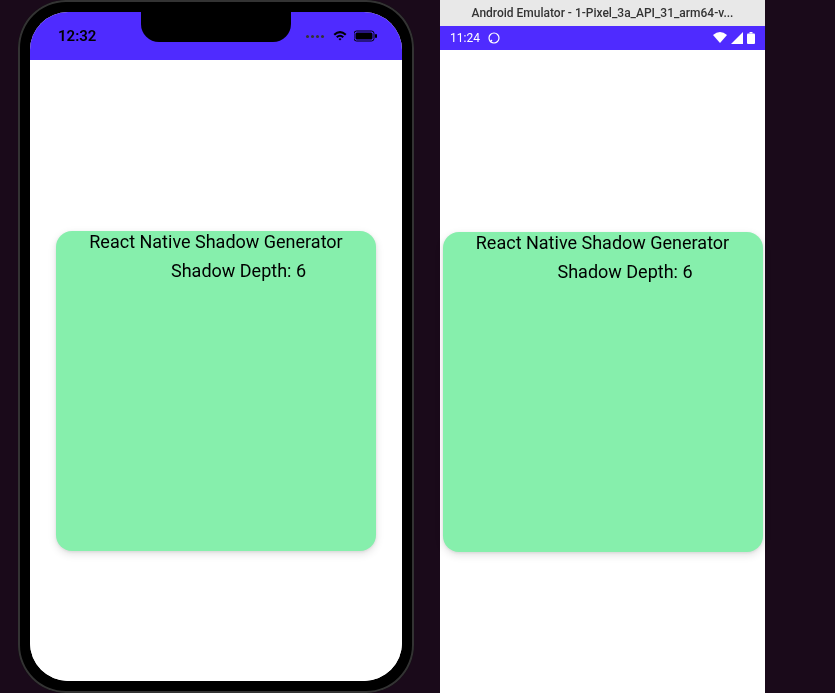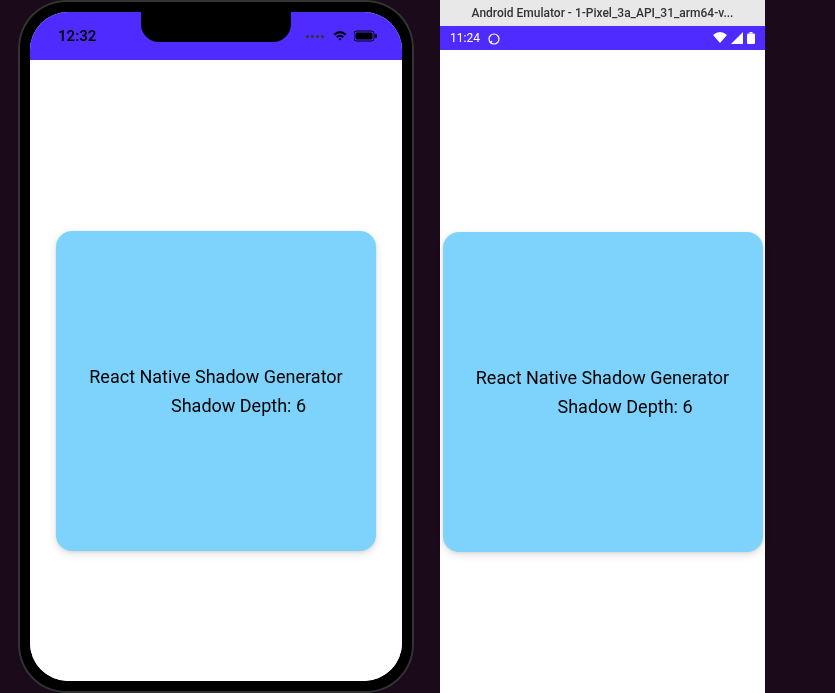--- a/index.html
+++ b/index.html
@@ -126,21 +126,21 @@
     .android-status-bar {
       height: 24px;
       background: #4f2bff;
       display: flex;
       align-items: center;
       justify-content: space-between;
       padding: 0 10px;
     }
     .android-status-left {
       display: flex;
-      align-items: flex-end;
+      align-items: center;
       gap: 8px;
       color: #fff;
       font-size: 12px;
     }
     .android-status-right {
       display: flex;
       align-items: center;
       gap: 4px;
     }
     .android-content {
@@ -149,27 +149,26 @@
       display: flex;
       align-items: center;
       justify-content: center;
       padding-top: 40px;
     }
     
     
     .card {
       width: 320px;
       height: 320px;
-      background: #7dd3fc;
+      background: #86efac;
       border-radius: 16px;
       box-shadow: 0 3px 8px rgba(0,0,0,0.12), 0 1px 3px rgba(0,0,0,0.08);
       display: flex;
       flex-direction: column;
       align-items: center;
-      justify-content: center;
       gap: 8px;
     }
     .card-title {
       font-size: 18px;
       color: #000;
     }
     .card-subtitle {
       font-size: 18px;
       color: #000;
       margin-left: 45px;

